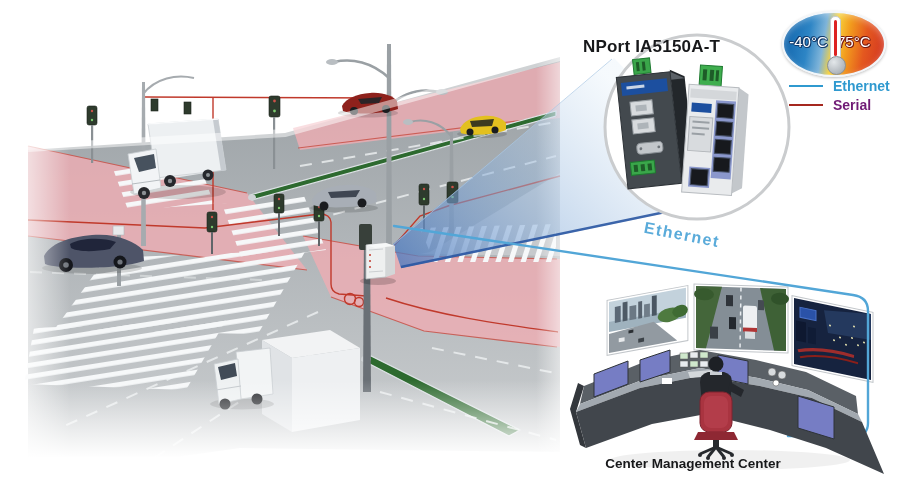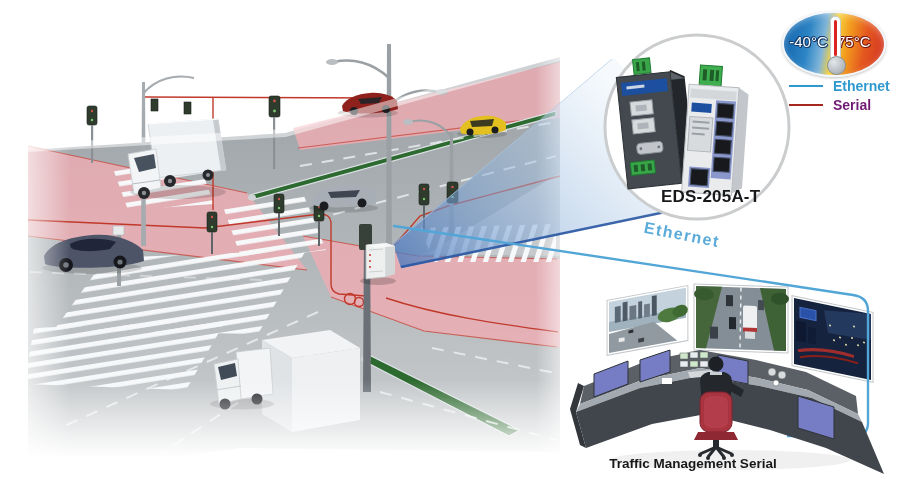--- a/index.html
+++ b/index.html
@@ -402,22 +402,22 @@
             <path d="M716,447 L724,457"></path>
       </g>
       <circle cx="700" cy="455" r="2" fill="#26292d"></circle>
           <circle cx="732" cy="455" r="2" fill="#26292d"></circle>
       <circle cx="708" cy="458" r="2" fill="#26292d"></circle>
           <circle cx="724" cy="458" r="2" fill="#26292d"></circle>
     </g>
   </g>
 </svg>
 
-<div class="lbl" id="eds-label">EDS-205A-T</div>
-<div class="lbl" id="tmc-label">Traffic Management Serial</div>
+<div class="lbl" id="nport-label">NPort IA5150A-T</div>
+<div class="lbl" id="tmc-label">Center Management Center</div>
 <div class="lbl" id="eth-conn-label">Ethernet</div>
 
 <div id="temp-badge">
   <span class="temp-txt" id="temp-min">-40°C</span>
   <span class="temp-txt" id="temp-max">75°C</span>
   <div class="tube">
         <div class="mercury"></div>
       </div>
   <div class="bulb"></div>
 </div>

